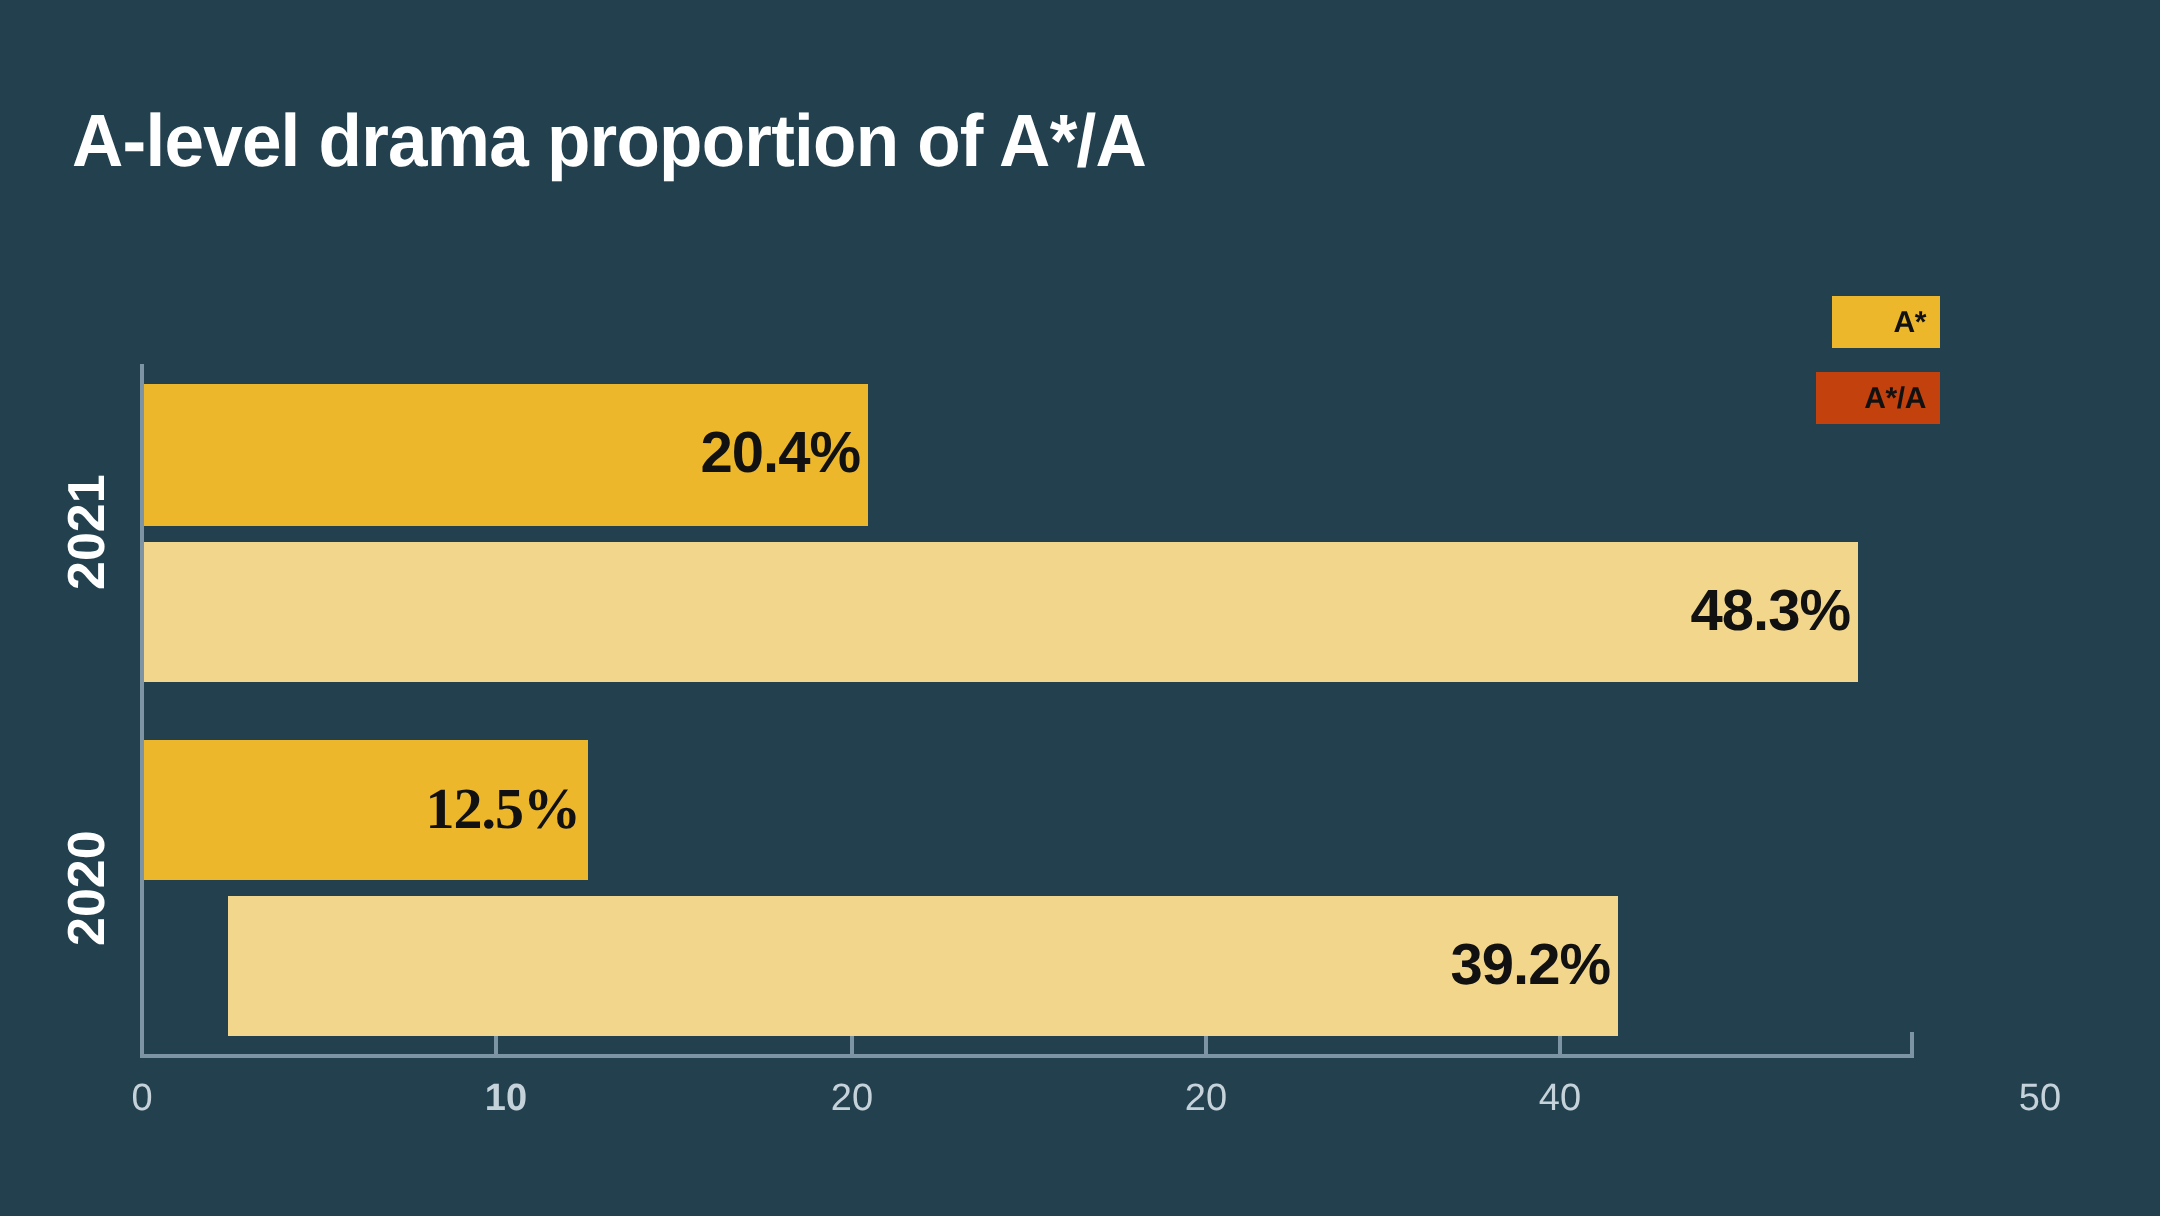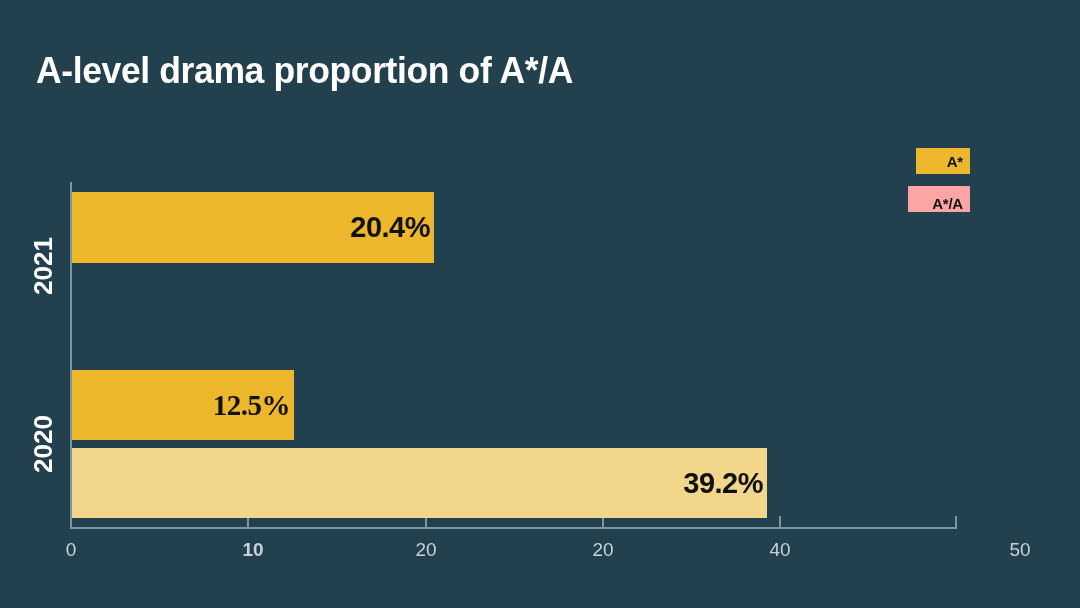--- a/index.html
+++ b/index.html
@@ -52,21 +52,21 @@
     justify-content: flex-end;
     height: 26px;
     padding: 0 7px 0 16px;
     box-sizing: border-box;
     font-size: 15px;
     font-weight: bold;
     color: #111111;
     letter-spacing: -0.2px;
   }
   .legend-swatch-astar { background: #edb72c; min-width: 54px; }
-  .legend-swatch-astar-a { background: #fca5a5; min-width: 62px; align-items: flex-end; }
+  .legend-swatch-astar-a { background: #c2410c; min-width: 62px; }
 
   
   #plot {
     position: absolute;
     left: 70px;
     top: 182px;
     width: 887px;
     height: 345px;
   }
 
@@ -170,26 +170,29 @@
     <div class="x-tick-label" style="left:183px;font-weight:bold;">10</div>
     <div class="x-tick-label" style="left:356px;">20</div>
     <div class="x-tick-label" style="left:533px;">20</div>
     <div class="x-tick-label" style="left:710px;">40</div>
     <div class="x-tick-label" style="left:930px;margin-left:20px;">50</div>
 
     <div class="bar bar-astar" style="top:10px; height:71px; width:362px;">
       <span class="bar-label">20.4%</span>
     </div>
 
+    <div class="bar bar-astar-a" style="top:89px; height:70px; width:857px;">
+      <span class="bar-label">48.3%</span>
+    </div>
 
     <div class="bar bar-astar" style="top:188px; height:70px; width:222px;font-family:Liberation Serif, serif;">
       <span class="bar-label">12.5%</span>
     </div>
 
-    <div class="bar bar-astar-a" style="top:266px; height:70px; width:695px;">
+    <div class="bar bar-astar-a" style="top:266px; height:70px; width:695px;margin-left:42px;">
       <span class="bar-label">39.2%</span>
     </div>
   </div>
 
   <div class="y-cat-label" style="left:28px; top:192px; height:148px;">2021</div>
 
   <div class="y-cat-label" style="left:28px; top:370px; height:148px;">2020</div>
 
 </div>
 

